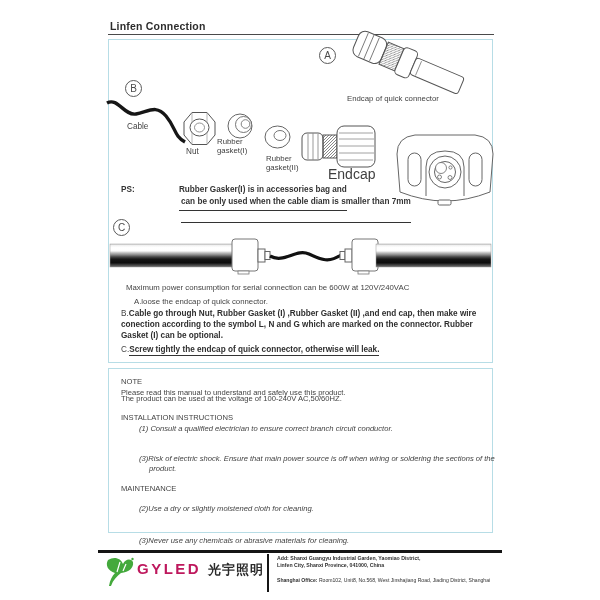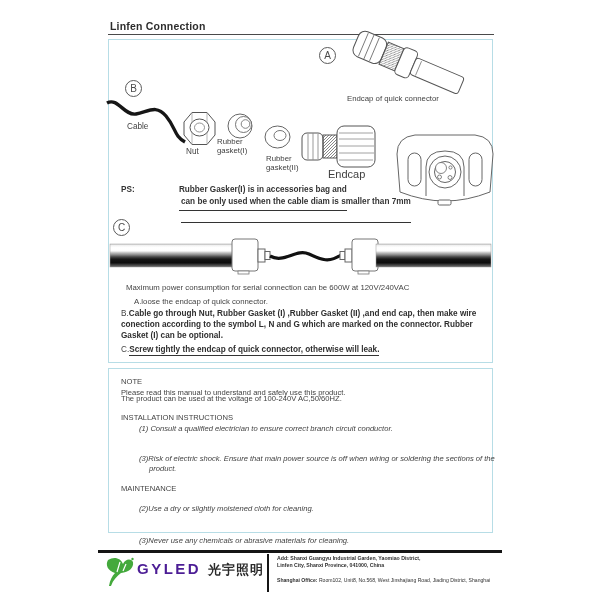--- a/index.html
+++ b/index.html
@@ -20,41 +20,41 @@
   .circ-a{left:319px;top:47px;}
   .circ-b{left:125px;top:80px;}
   .circ-c{left:113px;top:219px;}
   
   .cap{font-size:7.8px;color:#3f3f3f;line-height:8.6px;}
   .cap-endcap-qc{left:347px;top:95px;}
   .cap-cable{left:127px;top:123px;font-size:8.2px;}
   .cap-nut{left:186px;top:148px;font-size:8.2px;}
   .cap-g1{left:217px;top:138px;}
   .cap-g2{left:266px;top:155px;}
-  .cap-endcap{left:328px;top:170px;font-size:11px;}
+  .cap-endcap{left:328px;top:170px;font-size:14px;}
   
   .ps{left:121px;top:184px;font-size:8.2px;font-weight:bold;color:#333;line-height:11.5px;white-space:nowrap;}
   .ps .u{border-bottom:1px solid #333;padding-bottom:16px;margin-left:42px;}
   .ps-l2{margin-left:18px;}
   
   .txt{font-size:7.8px;color:#444;line-height:9.5px;}
   .t-max{left:126px;top:283px;}
   .t-a{left:134px;top:297px;}
   .t-b{left:121px;top:309px;width:372px;font-size:8.2px;line-height:10.8px;color:#2f2f2f;}
   .t-b .bold{font-weight:bold;}
   .t-b .pref,.t-c .pref{font-weight:normal;color:#444;}
   .t-c{left:121px;top:345px;font-size:8.2px;color:#2f2f2f;white-space:nowrap;}
   .t-c .bold{font-weight:bold;border-bottom:1px solid #333;padding-bottom:0.5px;}
   
   .n{left:121px;font-size:7.6px;color:#424242;line-height:9.6px;}
   .n-wrap{width:368px;padding-left:28px;text-indent:-10px;font-style:italic;}
   
   .f-rule{left:98px;top:550px;width:404px;height:2.6px;background:#151515;}
   .f-div{left:267px;top:553.5px;width:2.2px;height:38px;background:#151515;}
-  .brand{left:137px;top:560px;font-size:15px;font-weight:bold;letter-spacing:2.5px;color:#4c1d95;}
+  .brand{left:137px;top:560px;font-size:15px;font-weight:bold;letter-spacing:2.5px;color:#be185d;}
   .brand-cn{left:208px;top:561px;font-size:13px;font-weight:bold;color:#2b2b2b;letter-spacing:1px;}
   .f-addr{left:277px;top:555px;font-size:5.2px;line-height:7.4px;color:#2f2f2f;font-weight:bold;width:228px;}
   .f-office{left:277px;top:577px;font-size:5.1px;color:#2f2f2f;white-space:nowrap;}
   .f-office .lbl{font-weight:bold;}
   svg{overflow:visible;display:block;}
 </style>
 </head>
 <body>
 
 <div id="page">

